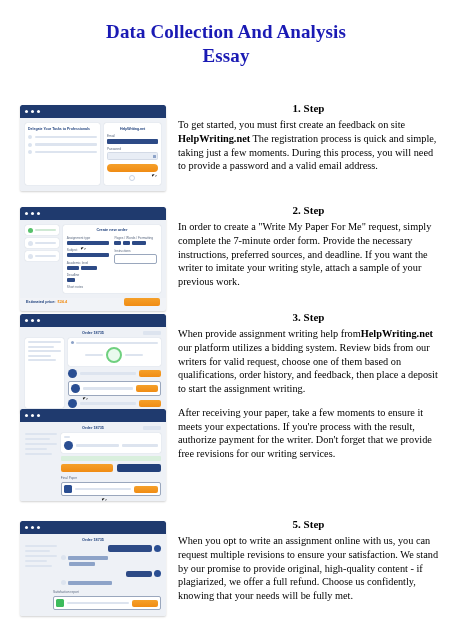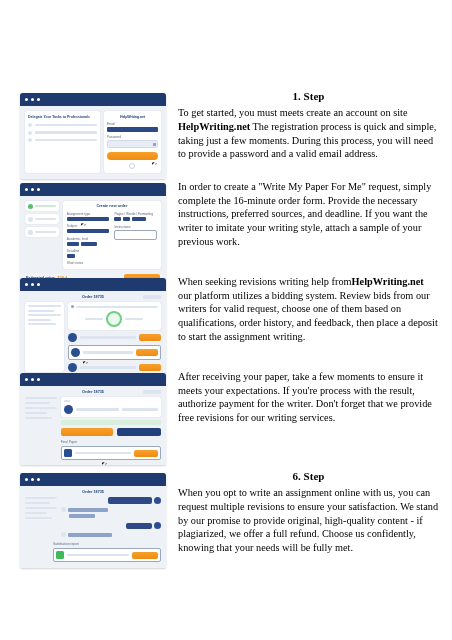--- a/index.html
+++ b/index.html
@@ -56,21 +56,21 @@
     width: 150px;
   }
   .step-text {
     margin-left: 178px;
     margin-right: 13px;
   }
   .step-heading {
     text-align: center;
     font-weight: bold;
     font-size: 11px;
-    margin: 0 0 3px 0;
+    margin: 12px 0 3px 0;
     line-height: 1.2;
   }
   .step-body {
     font-size: 10.3px;
     line-height: 1.33;
     text-align: left;
     margin: 0;
     hyphens: none;
   }
   .step-body b { font-weight: bold; }
@@ -213,20 +213,24 @@
     border: 0.7px solid #9aa7bd;
     border-radius: 2px;
     background: #ffffff;
   }
 </style>
 </head>
 <body>
 
 <div class="page">
 
+  <div class="doc-title">
+    <span>Data Collection And Analysis</span>
+    <span class="l2">Essay</span>
+  </div>
 
   <div class="steps">
 
     <div class="step-row" style="height:90px;">
       <div class="shot-wrap">
         <div class="browser">
           <div class="browser-bar">
             <span class="dot"></span>
             <span class="dot"></span>
             <span class="dot"></span>
@@ -261,21 +265,21 @@
               <div class="cursor" style="right:4px;bottom:9px;"></div>
               <div style="display:flex;justify-content:center;margin-top:3px;">
                 <span style="width:4px;height:4px;border-radius:50%;border:0.6px solid #c9d3e4;"></span>
               </div>
             </div>
           </div>
         </div>
       </div>
       <div class="step-text">
         <div class="step-heading">1. Step</div>
-        <p class="step-body"><span>To get started, you must meets create an account on site </span><b>HelpWriting.net</b><span> The registration process is quick and simple, taking just a few moments. During this process, you will need to provide a password and a valid email address.</span></p>
+        <p class="step-body"><span>To get started, you must first create an feedback on site </span><b>HelpWriting.net</b><span> The registration process is quick and simple, taking just a few moments. During this process, you will need to provide a password and a valid email address.</span></p>
       </div>
     </div>
 
     <div class="step-row" style="height:95px;">
       <div class="shot-wrap">
         <div class="browser">
           <div class="browser-bar">
             <span class="dot"></span>
             <span class="dot"></span>
             <span class="dot"></span>
@@ -331,21 +335,22 @@
           <div class="row" style="padding:0 6px 5px 6px;justify-content:space-between;">
             <div class="row" style="gap:2px;">
               <span class="mini-title">Estimated price:</span>
               <span class="mini-title" style="color:#f08c14;">$24.4</span>
             </div>
             <span class="btn-orange sq" style="width:36px;height:8px;"></span>
           </div>
         </div>
       </div>
       <div class="step-text">
-        <p class="step-body">In order to create a "Write My Paper For Me" request, simply complete the 16-minute order form. Provide the necessary instructions, preferred sources, and deadline. If you want the writer to imitate your writing style, attach a sample of your previous work.</p>
+        <div class="step-heading">2. Step</div>
+        <p class="step-body">In order to create a "Write My Paper For Me" request, simply complete the 7-minute order form. Provide the necessary instructions, preferred sources, and deadline. If you want the writer to imitate your writing style, attach a sample of your previous work.</p>
       </div>
     </div>
 
     <div class="step-row" style="height:95px;">
       <div class="shot-wrap">
         <div class="browser">
           <div class="browser-bar">
             <span class="dot"></span>
             <span class="dot"></span>
             <span class="dot"></span>
@@ -390,21 +395,22 @@
                   <span class="avatar"></span>
                   <span class="bar light" style="flex:1;height:2.5px;"></span>
                   <span class="btn-orange sq" style="width:22px;"></span>
                 </div>
               </div>
             </div>
           </div>
         </div>
       </div>
       <div class="step-text">
-        <p class="step-body"><span>When seeking revisions writing help from</span><b>HelpWriting.net</b><span> our platform utilizes a bidding system. Review bids from our writers for valid request, choose one of them based on qualifications, order history, and feedback, then place a deposit to start the assignment writing.</span></p>
+        <div class="step-heading">3. Step</div>
+        <p class="step-body"><span>When provide assignment writing help from</span><b>HelpWriting.net</b><span> our platform utilizes a bidding system. Review bids from our writers for valid request, choose one of them based on qualifications, order history, and feedback, then place a deposit to start the assignment writing.</span></p>
       </div>
     </div>
 
     <div class="step-row" style="height:100px;">
       <div class="shot-wrap">
         <div class="browser">
           <div class="browser-bar">
             <span class="dot"></span>
             <span class="dot"></span>
             <span class="dot"></span>
@@ -496,19 +502,19 @@
             <div class="mini-label" style="margin-top:5px;margin-bottom:2px;margin-left:28px;">Satisfaction report</div>
             <div class="row sel-box" style="gap:3px;padding:2px;margin-left:28px;">
               <span class="file-green"></span>
               <span class="bar light" style="flex:1;height:2.5px;"></span>
               <span class="btn-orange sq" style="width:26px;"></span>
             </div>
           </div>
         </div>
       </div>
       <div class="step-text">
-        <div class="step-heading">6. Step</div>
+        <div class="step-heading">5. Step</div>
         <p class="step-body">When you opt to write an assignment online with us, you can request multiple revisions to ensure your satisfaction. We stand by our promise to provide original, high-quality content - if plagiarized, we offer a full refund. Choose us confidently, knowing that your needs will be fully met.</p>
       </div>
     </div>
 
   </div>
 </div>
 
 </body></html>

